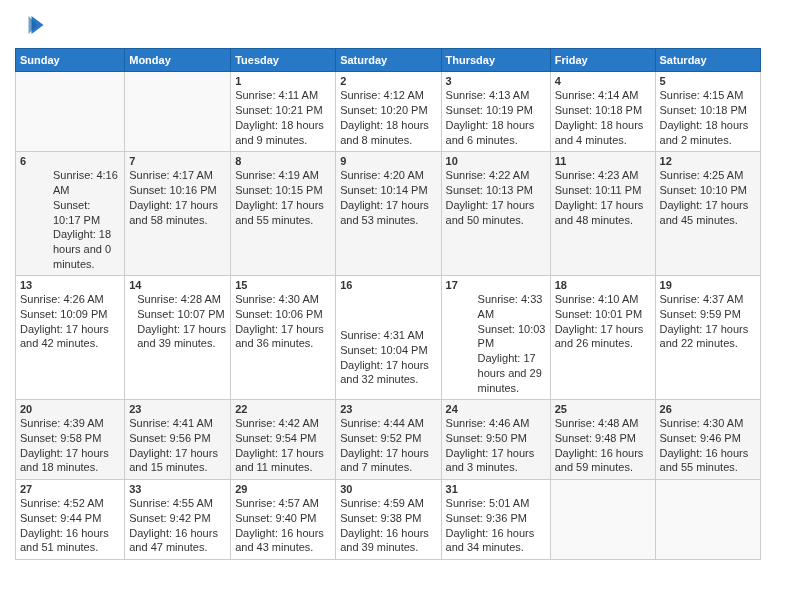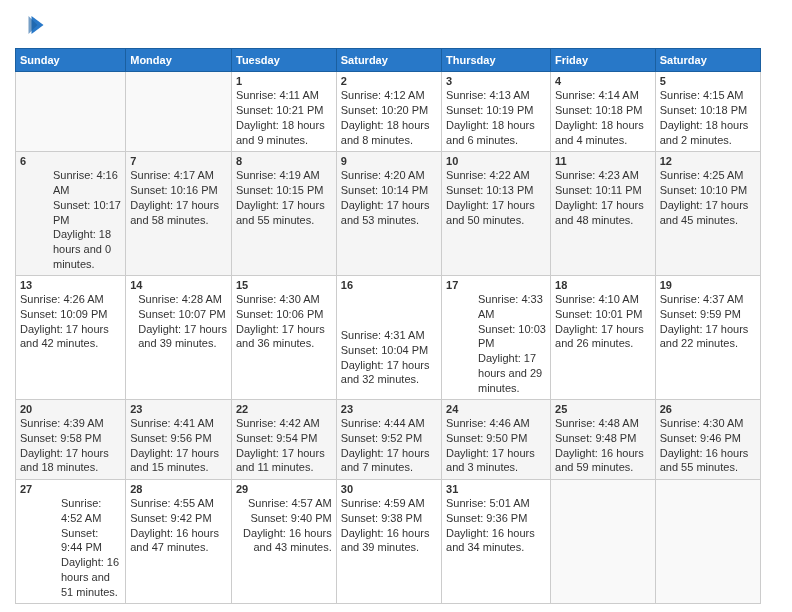--- a/index.html
+++ b/index.html
@@ -296,33 +296,33 @@
           <td>
             <span class="day-num">26</span>
             <div class="day-info" style="white-space: pre-line;">Sunrise: 4:30 AM
 Sunset: 9:46 PM
 Daylight: 16 hours and 55 minutes.</div>
           </td>
         </tr>
         <tr>
           <td>
             <span class="day-num">27</span>
-            <div class="day-info" style="white-space: pre-line; margin-left: 41px;">Sunrise: 4:52 AM
+            <div class="day-info" style="white-space: pre-line;">Sunrise: 4:52 AM
 Sunset: 9:44 PM
 Daylight: 16 hours and 51 minutes.</div>
           </td>
           <td>
-            <span class="day-num">28</span>
+            <span class="day-num">33</span>
             <div class="day-info" style="white-space: pre-line;">Sunrise: 4:55 AM
 Sunset: 9:42 PM
 Daylight: 16 hours and 47 minutes.</div>
           </td>
           <td>
             <span class="day-num">29</span>
-            <div class="day-info" style="white-space: pre-line; text-align: right;">Sunrise: 4:57 AM
+            <div class="day-info" style="white-space: pre-line;">Sunrise: 4:57 AM
 Sunset: 9:40 PM
 Daylight: 16 hours and 43 minutes.</div>
           </td>
           <td>
             <span class="day-num">30</span>
             <div class="day-info" style="white-space: pre-line;">Sunrise: 4:59 AM
 Sunset: 9:38 PM
 Daylight: 16 hours and 39 minutes.</div>
           </td>
           <td>

